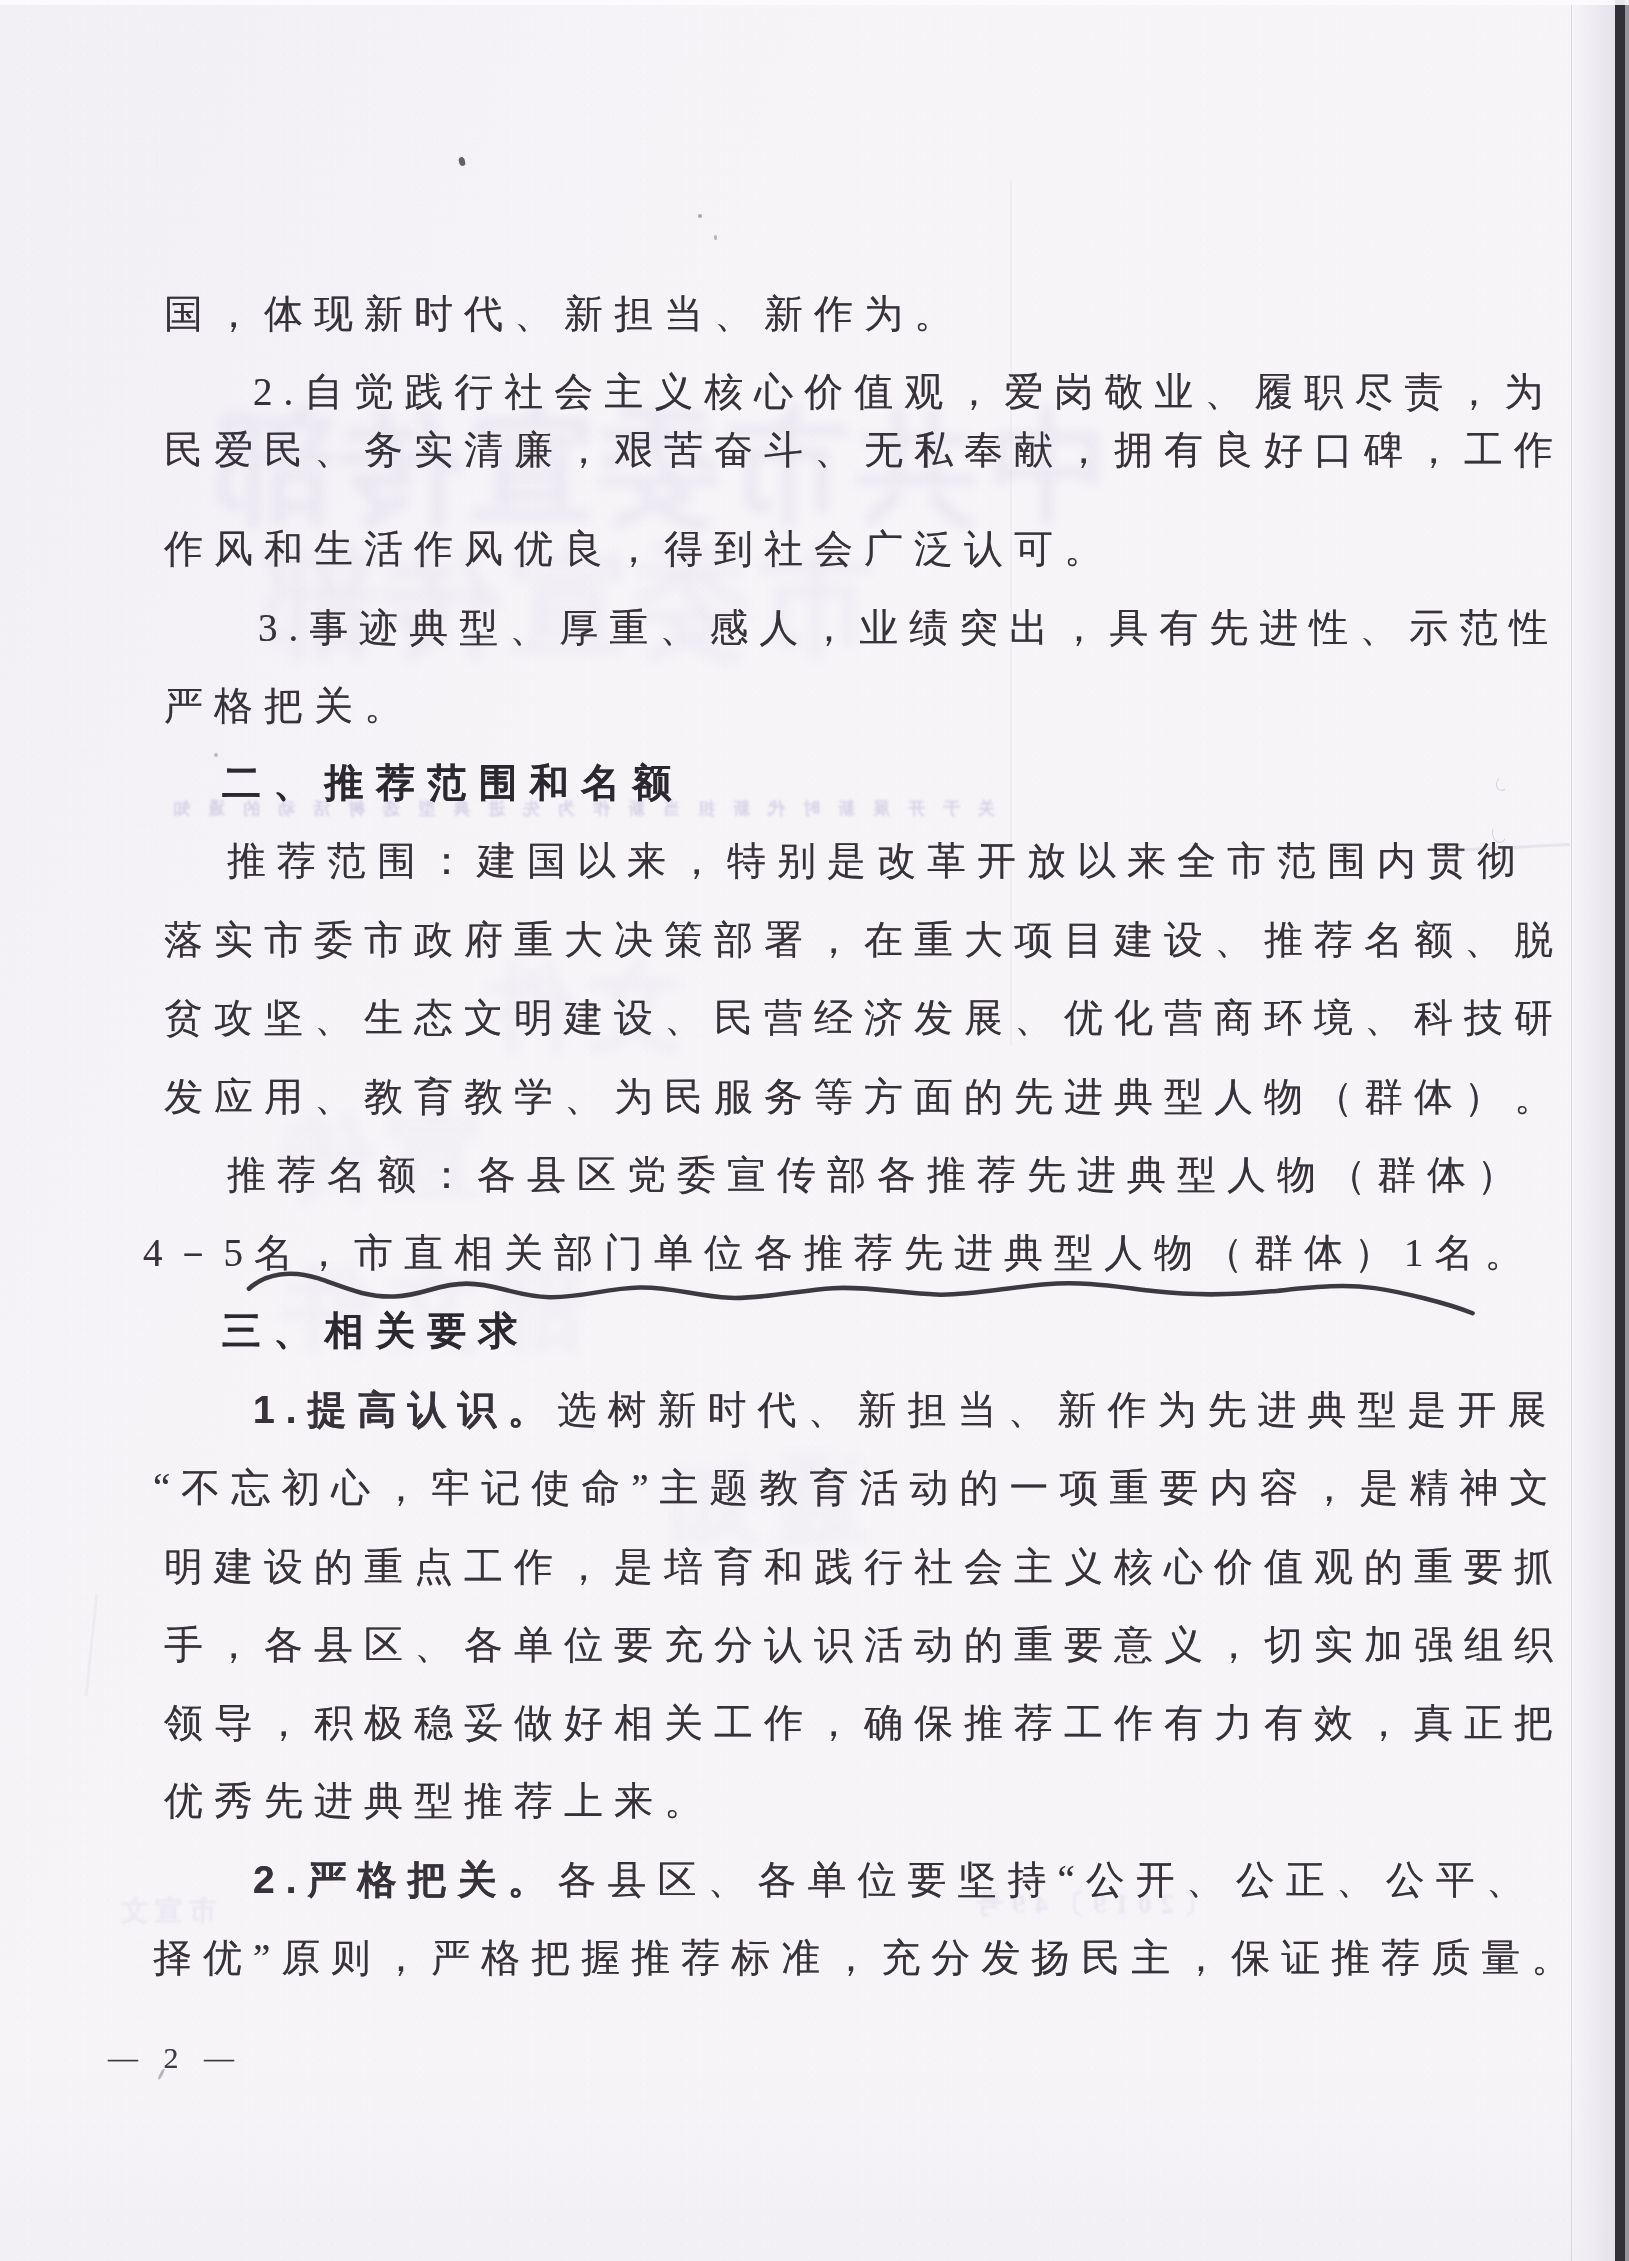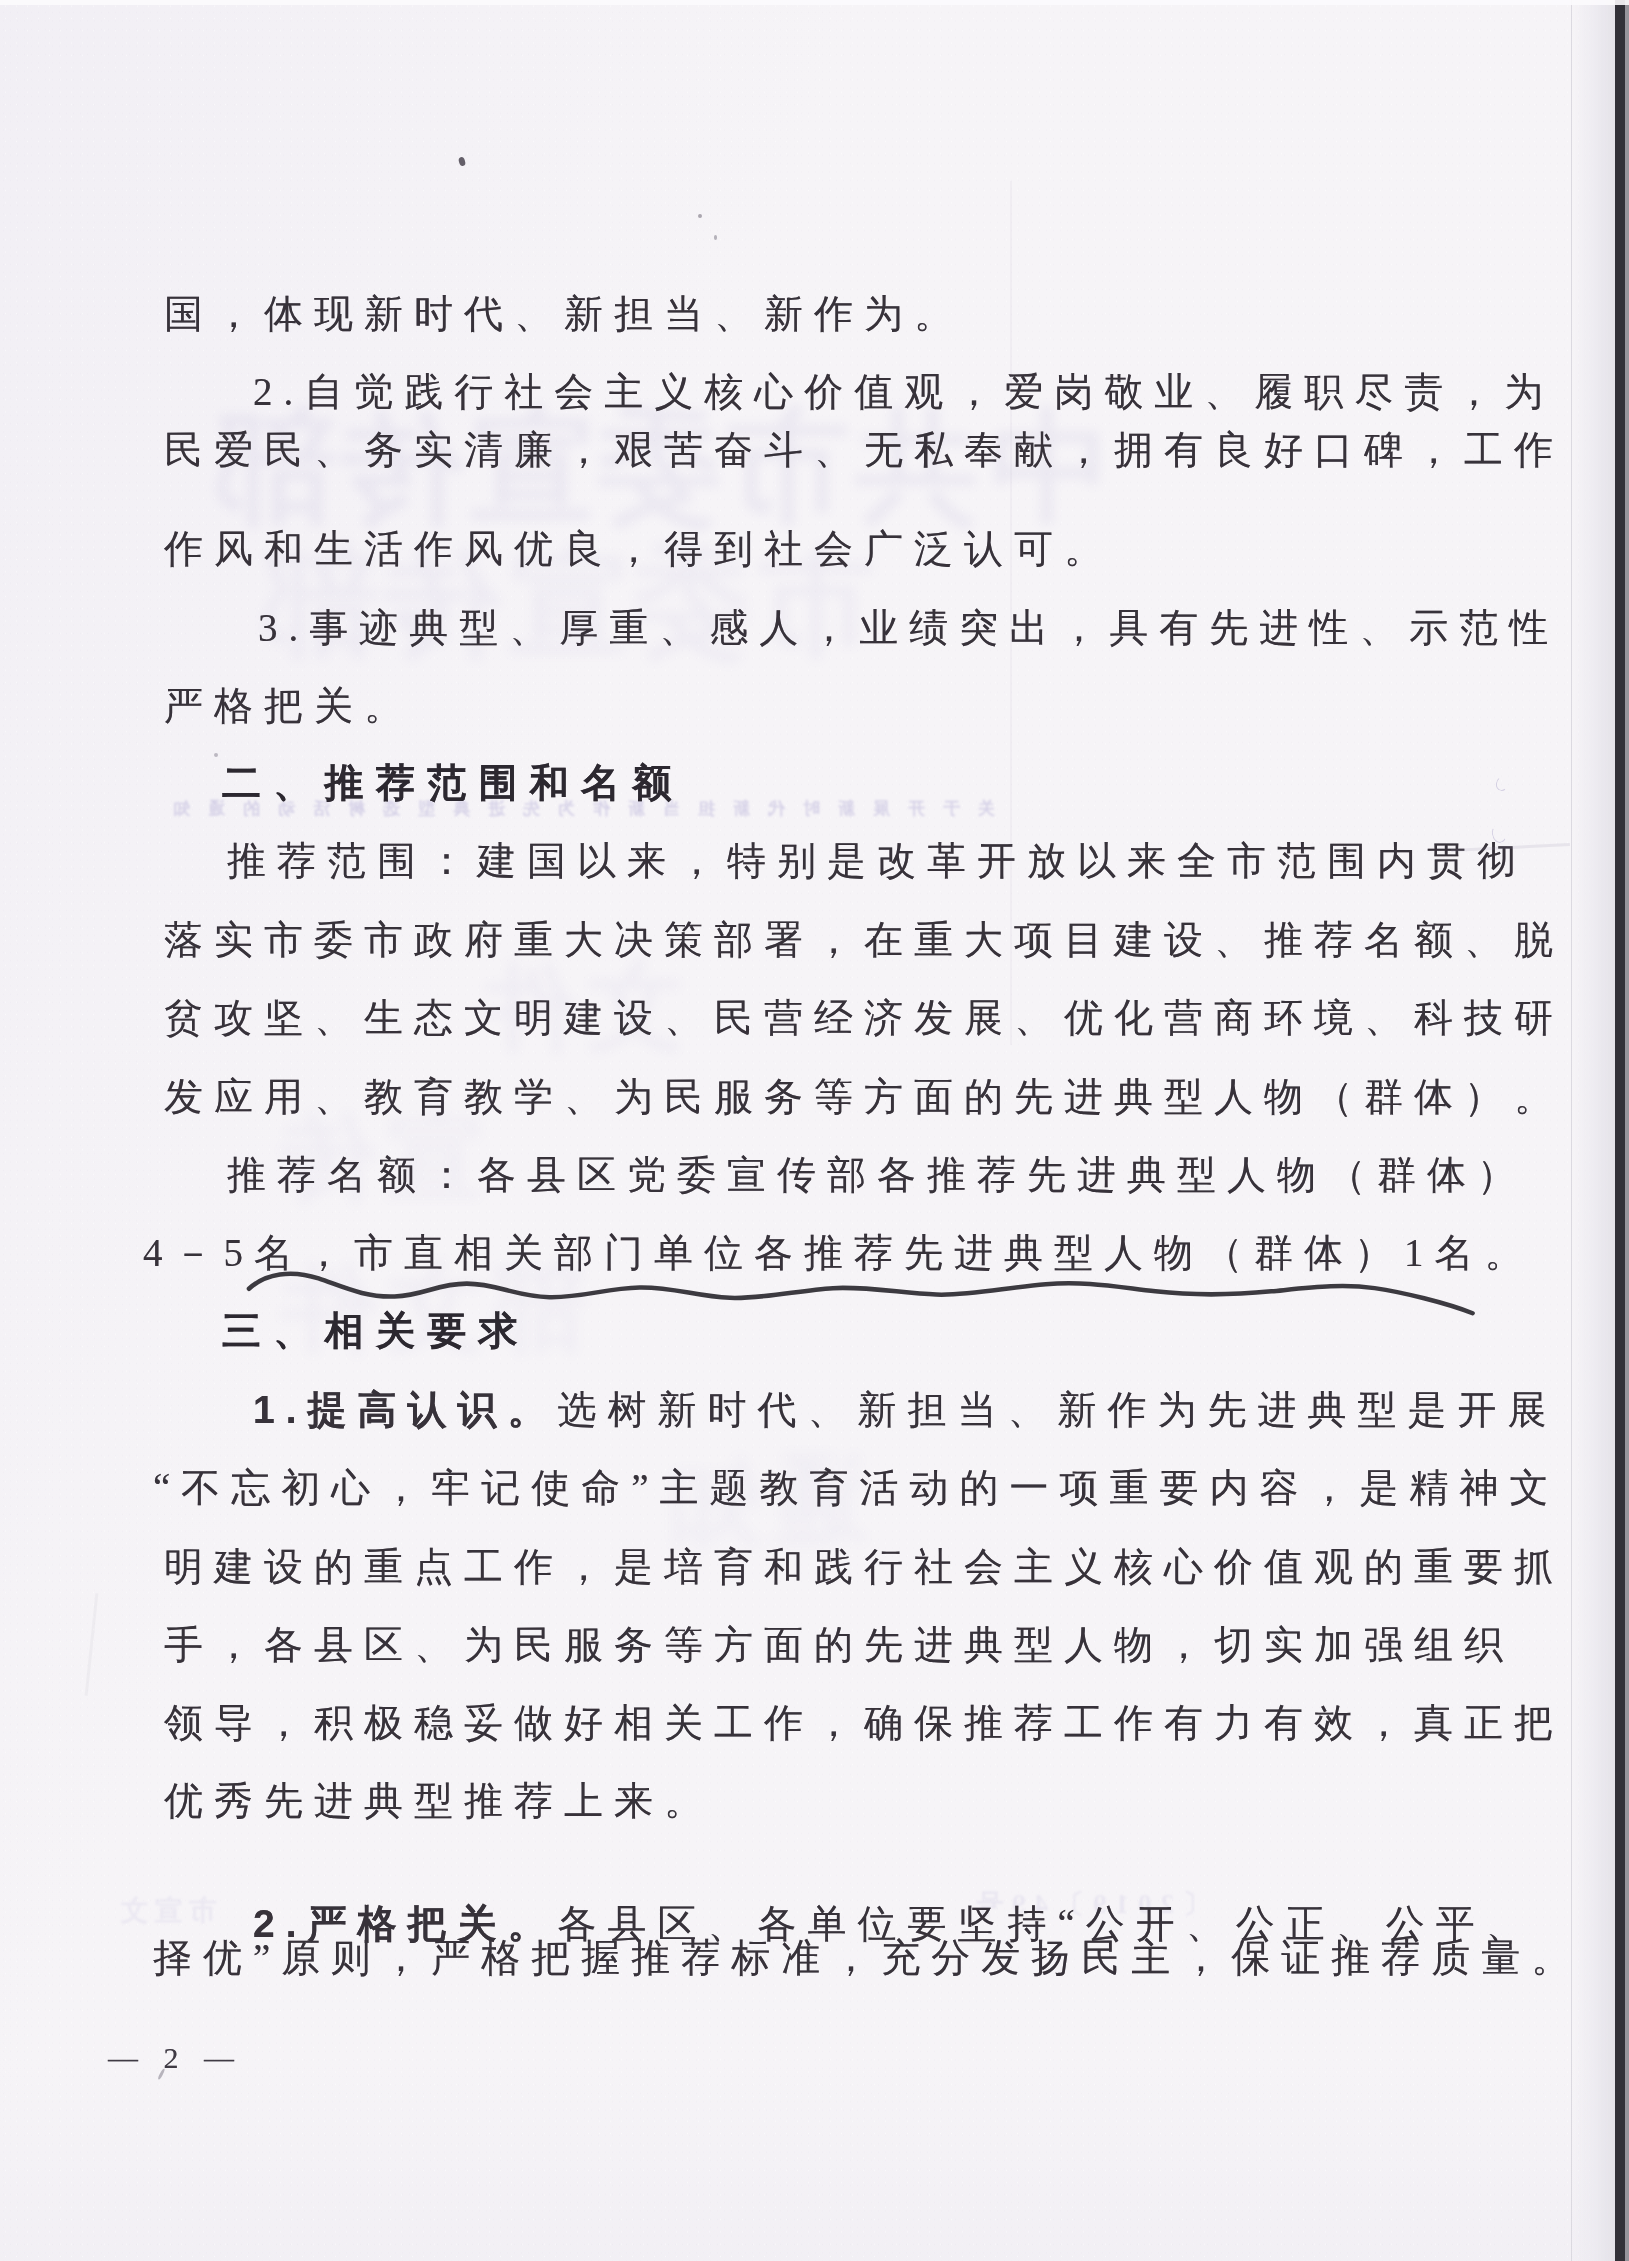--- a/index.html
+++ b/index.html
@@ -78,24 +78,24 @@
       <div class="line" style="left: 227px; top: 838px;"><span>推荐范围：建国以来，特别是改革开放以来全市范围内贯彻</span></div>
       <div class="line" style="left: 164px; top: 917px;"><span>落实市委市政府重大决策部署，在重大项目建设、推荐名额、脱</span></div>
       <div class="line" style="left: 164px; top: 995px;"><span>贫攻坚、生态文明建设、民营经济发展、优化营商环境、科技研</span></div>
       <div class="line" style="left: 164px; top: 1074px;"><span>发应用、教育教学、为民服务等方面的先进典型人物（群体）。</span></div>
       <div class="line" style="left: 227px; top: 1152px;"><span>推荐名额：各县区党委宣传部各推荐先进典型人物（群体）</span></div>
       <div class="line" style="left: 143px; top: 1230px;"><span>4－5名，市直相关部门单位各推荐先进典型人物（群体）1名。</span></div>
       <div class="line h" style="left: 222px; top: 1308px;"><span class="b">三、相关要求</span></div>
       <div class="line" style="left: 253px; top: 1387px;"><span class="b">1.提高认识。</span><span>选树新时代、新担当、新作为先进典型是开展</span></div>
       <div class="line" style="left: 153px; top: 1465px;"><span>“不忘初心，牢记使命”主题教育活动的一项重要内容，是精神文</span></div>
       <div class="line" style="left: 164px; top: 1544px;"><span>明建设的重点工作，是培育和践行社会主义核心价值观的重要抓</span></div>
-      <div class="line" style="left: 164px; top: 1622px;"><span>手，各县区、为民服务等方面的先进典型人物，切实加强组织</span></div>
+      <div class="line" style="left: 164px; top: 1622px;"><span>手，各县区、各单位要充分认识活动的重要意义，切实加强组织</span></div>
       <div class="line" style="left: 164px; top: 1700px;"><span>领导，积极稳妥做好相关工作，确保推荐工作有力有效，真正把</span></div>
       <div class="line" style="left: 164px; top: 1778px;"><span>优秀先进典型推荐上来。</span></div>
-      <div class="line" style="left: 253px; top: 1857px; margin-top: 44px;"><span class="b">2.严格把关。</span><span>各县区、各单位要坚持“公开、公正、公平、</span></div>
+      <div class="line" style="left: 253px; top: 1857px;"><span class="b">2.严格把关。</span><span>各县区、各单位要坚持“公开、公正、公平、</span></div>
       <div class="line" style="left: 153px; top: 1935px;"><span>择优”原则，严格把握推荐标准，充分发扬民主，保证推荐质量。</span></div>
     </div>
 
   <svg id="underline-svg" width="1630" height="2261" viewBox="0 0 2528 3507">
     <path id="underline-path" fill="none" stroke-linecap="round" stroke-linejoin="round" d="M 386 1999 C 412 1975 452 1969 494 1983 C 530 1995 566 2013 612 2011 C 658 2009 678 1991 724 1991 C 770 1991 800 2011 852 2012 C 904 2013 940 1998 992 1997 C 1044 1996 1080 2011 1132 2013 C 1184 2015 1240 2001 1292 1998 C 1344 1995 1400 2006 1452 2008 C 1504 2010 1560 1997 1622 1992 C 1684 1987 1730 1996 1792 2003 C 1854 2010 1910 2009 1972 2003 C 2034 1997 2080 1991 2132 1998 C 2174 2004 2244 2021 2284 2037" stroke="#3c3a40" stroke-width="7"></path>
   </svg>
 
   <div class="pagenum">— 2 —</div>
 
   <div id="marks-layer">

